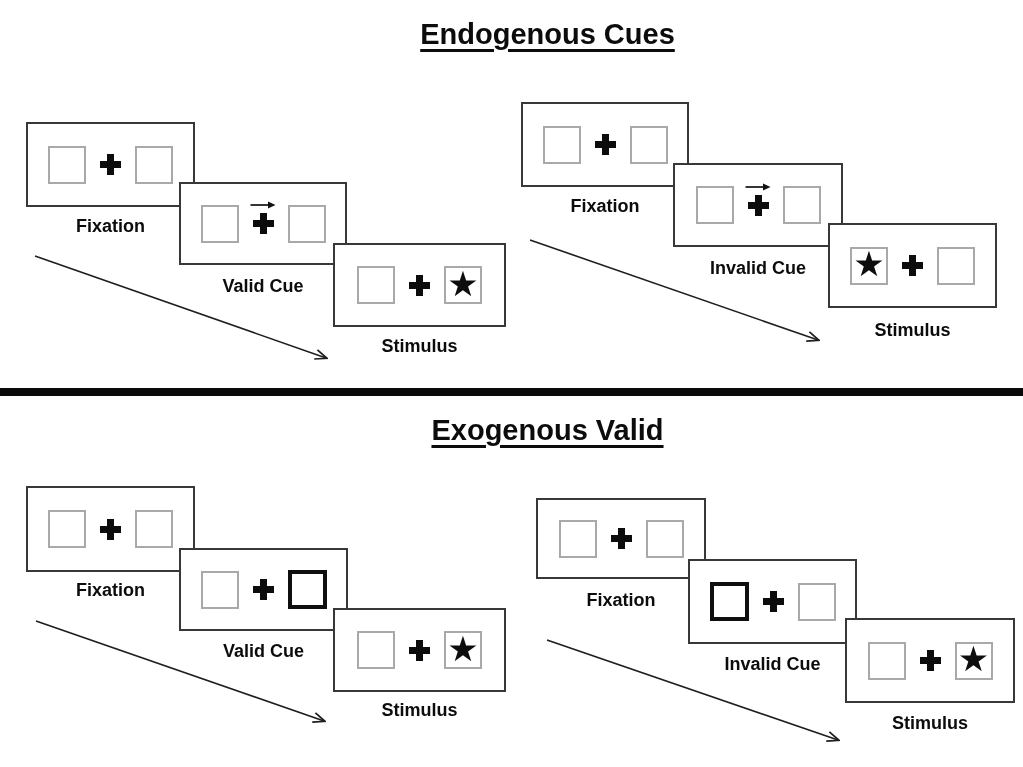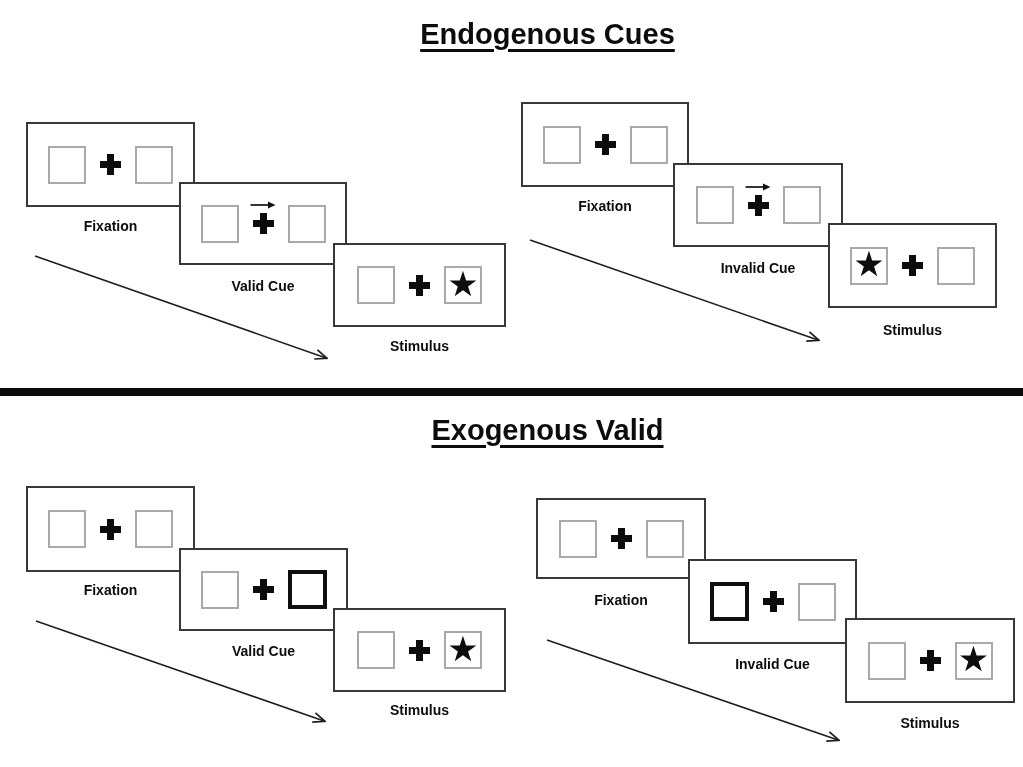--- a/index.html
+++ b/index.html
@@ -31,21 +31,21 @@
   .star{
     font-family:"DejaVu Sans",sans-serif;font-size:35px;line-height:1;
     color:#0d0d0d;transform:translateY(-1px);
   }
   .cuecol{position:relative;width:21px;height:21px;flex:0 0 auto;}
   .plus{position:absolute;left:0;top:0;width:21px;height:21px;}
   .plus::before{content:"";position:absolute;left:0;top:7px;width:21px;height:7px;background:#0c0c0c;}
   .plus::after{content:"";position:absolute;top:0;left:7px;width:7px;height:21px;background:#0c0c0c;}
   .cue-arrow{position:absolute;top:-14px;left:50%;transform:translateX(-50%);}
   .flabel{
-    position:absolute;text-align:center;font-size:14px;font-weight:bold;
+    position:absolute;text-align:center;font-size:18px;font-weight:bold;
     line-height:20px;height:22px;white-space:nowrap;
   }
   .overlay{position:absolute;left:0;top:0;pointer-events:none;}
 </style>
 </head>
 <body>
 
 <div class="section-title" style="top:18px;">Endogenous Cues</div>
 
 <div class="divider"></div>

